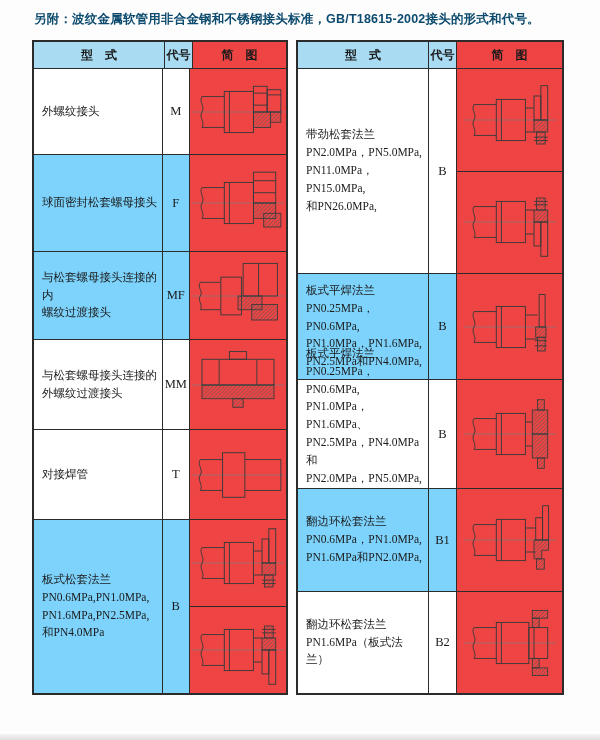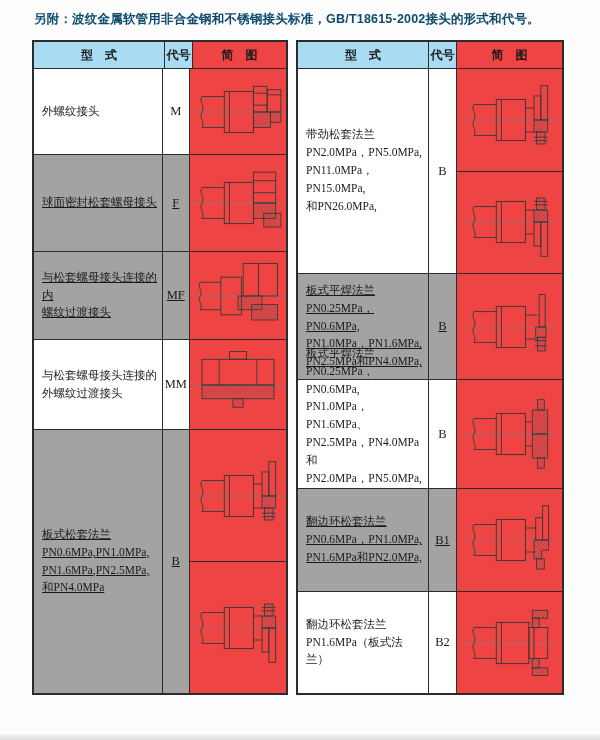--- a/index.html
+++ b/index.html
@@ -39,21 +39,21 @@
   }
   .c-diag { flex:1; display:flex; align-items:center; justify-content:center; background:#ef4444; }
   .c-diag.stack { flex-direction:column; align-items:stretch; justify-content:stretch; padding:0; }
   .half { flex:1; display:flex; align-items:center; justify-content:center; }
   .half.first { border-bottom:1.5px solid #2b2b2b; }
   .row.head { height:27px; background:#a9dcf2; font-weight:bold; }
   .row.head .c-type, .row.head .c-code, .row.head .c-diag {
     display:flex; align-items:center; justify-content:center;
     font-size:12px; padding:0; font-family:"Liberation Sans","DejaVu Sans",sans-serif;
   }
-  .hl { background:#a3a3a3;text-decoration:underline; }
+  .hl { background:#7dd3fc; }
   svg.dg { width:96px; height:76px; }
   svg.dg.tall { height:86px; }
   .ln { fill:none; stroke:#3a3a3a; stroke-width:1.1; }
   .cl { fill:none; stroke:#808080; stroke-width:0.8; }
   .hz { fill:url(#hatchp); stroke:#3a3a3a; stroke-width:1; }
   .scan-edge {
     position:absolute; left:0; right:0; bottom:0; height:6px;
     background:linear-gradient(#f4f4f4,#dedede);
   }
 </style>
@@ -253,20 +253,33 @@
     <div class="c c-code">
         <span>MM</span>
       </div>
     <div class="c c-diag">
       <svg class="dg" viewBox="0 0 112 88">
           <use href="#fit-mm"></use>
         </svg>
     </div>
   </div>
 
+  <div class="row" style="height:90px">
+    <div class="c c-type">
+        <span>对接焊管</span>
+      </div>
+    <div class="c c-code">
+        <span>T</span>
+      </div>
+    <div class="c c-diag">
+      <svg class="dg" viewBox="0 0 112 88">
+          <use href="#fit-t"></use>
+        </svg>
+    </div>
+  </div>
 
   <div class="row last">
     <div class="c c-type hl">
         <span>板式松套法兰
 PN0.6MPa,PN1.0MPa,
 PN1.6MPa,PN2.5MPa,
 和PN4.0MPa</span>
       </div>
     <div class="c c-code hl">
         <span>B</span>

